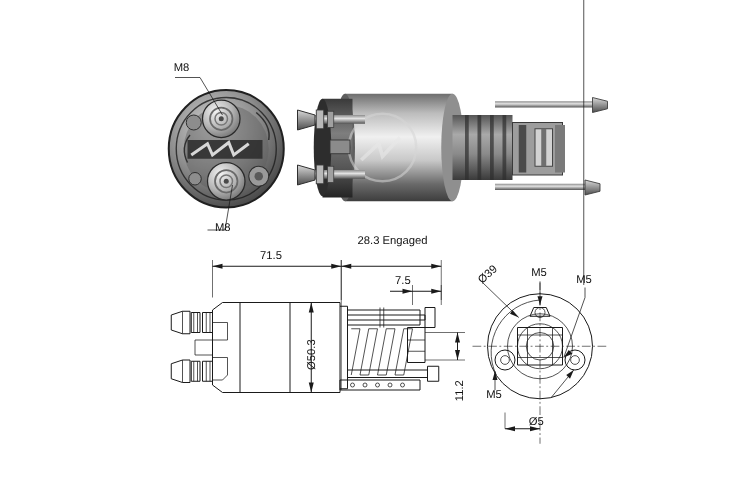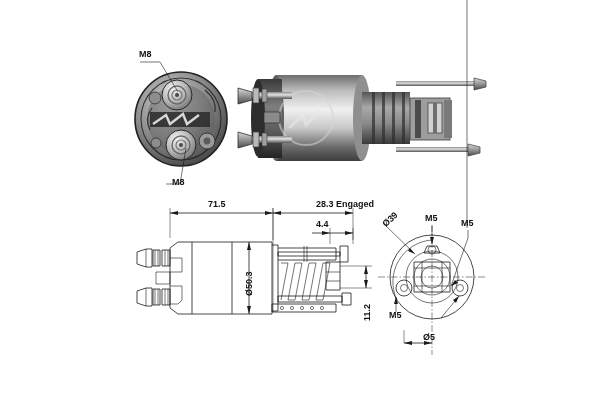--- a/index.html
+++ b/index.html
@@ -1,18 +1,18 @@
 <!DOCTYPE html>
 <html><head>
 <meta charset="utf-8">
 <style>
   html,body{margin:0;padding:0;background:#ffffff;}
   body{width:600px;height:400px;position:relative;overflow:hidden;
        font-family:"Liberation Sans", sans-serif;color:#1a1a1a;}
-  .stage{position:absolute;left:0;top:0;width:600px;height:320px;font-weight:bold;}
+  .stage{position:absolute;left:0;top:0;width:600px;height:320px;}
 
   .lbl{position:absolute;font-size:9px;line-height:9px;color:#111;white-space:nowrap;}
   .vert{transform:rotate(-90deg);transform-origin:left top;}
   .rot45{transform:rotate(-42deg);transform-origin:left top;}
 
   svg{display:block;}
   .ln{stroke:#1a1a1a;stroke-width:.8;fill:none;}
   .thin{stroke:#1a1a1a;stroke-width:.6;fill:none;}
   .ext{stroke:#1a1a1a;stroke-width:.5;fill:none;}
   .ctr{stroke:#1a1a1a;stroke-width:.5;fill:none;stroke-dasharray:7 2 1.5 2;}
@@ -282,22 +282,22 @@
       <polygon points="459,296 453,300 456,303" fill="#1a1a1a"></polygon>
 
       <line class="ln" x1="404" y1="343" x2="432" y2="343"></line>
       <polygon points="432,343 424,341 424,345" fill="#1a1a1a"></polygon>
       <polygon points="404,343 412,341 412,345" fill="#1a1a1a"></polygon>
       <line class="ext" x1="404" y1="343" x2="404" y2="330"></line>
     </g>
   </svg>
 
   <div class="lbl" style="left:208px;top:200px;text-align:center;">71.5</div>
-  <div class="lbl" style="left:286px;top:200px;margin-left:30px;">28.3 Engaged</div>
-  <div class="lbl" style="left:316px;top:220px;">4.4</div>
+  <div class="lbl" style="left:286px;top:188px;">28.3 Engaged</div>
+  <div class="lbl" style="left:316px;top:220px;">7.5</div>
   <div class="lbl vert" style="left:245px;top:296px;">Ø50.3</div>
   <div class="lbl vert" style="left:363px;top:321px;">11.2</div>
 
   <div class="lbl rot45" style="left:381px;top:222px;">Ø39</div>
   <div class="lbl" style="left:396px;top:333px;margin-left:27px;">Ø5</div>
 
   <div class="lbl" style="left:425px;top:214px;">M5</div>
   <div class="lbl" style="left:461px;top:219px;">M5</div>
   <div class="lbl" style="left:389px;top:311px;">M5</div>
 

